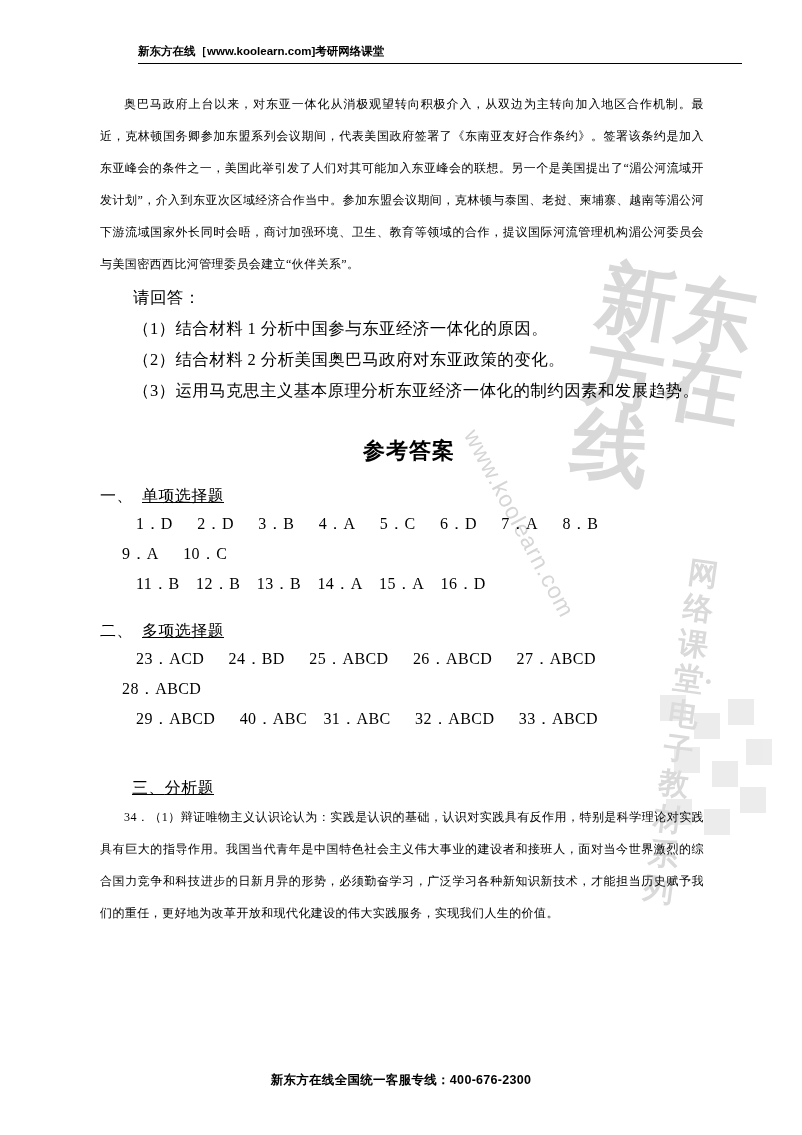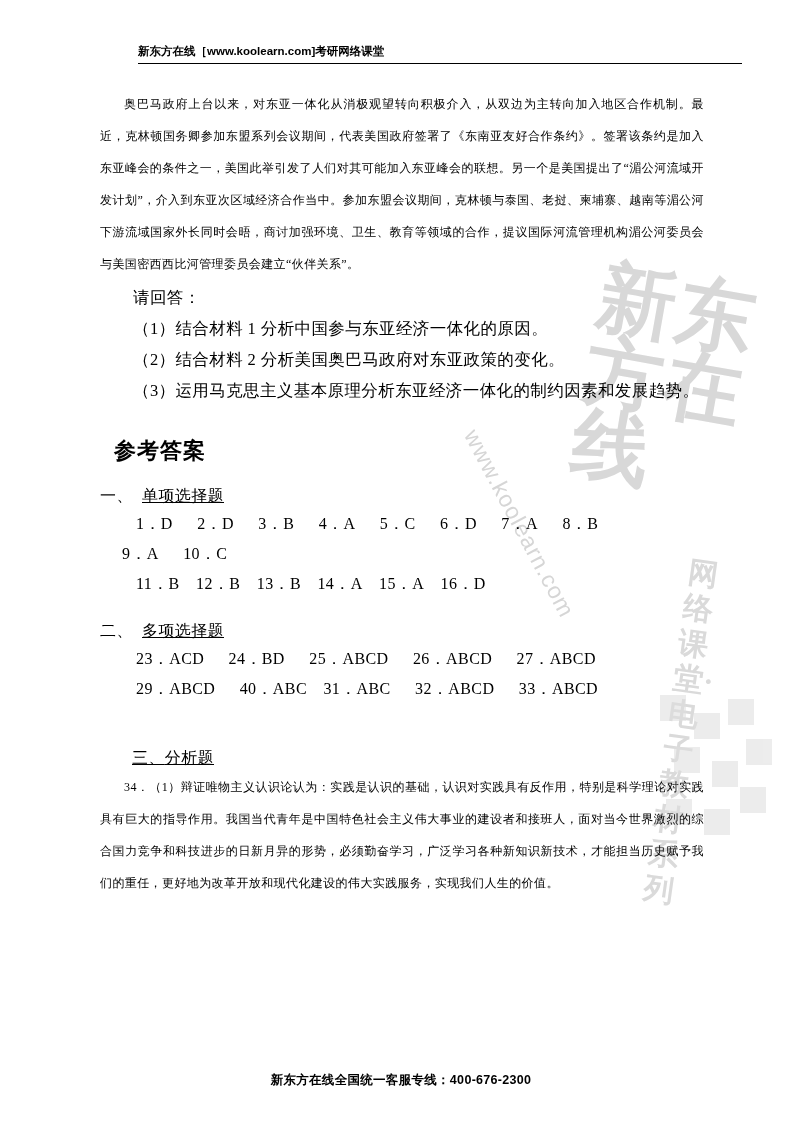--- a/index.html
+++ b/index.html
@@ -118,20 +118,21 @@
     font-size: 16.5px;
     line-height: 31px;
     text-indent: 2em;
     letter-spacing: .4px;
   }
   h2.answer-title {
     font-size: 22px;
     font-weight: bold;
     margin: 30px 0 20px 14px;
     letter-spacing: 1px;
+    text-align: center;
   }
   .sec-head {
     font-size: 16px;
     margin: 12px 0 2px 0;
     letter-spacing: .4px;
     text-decoration: underline;
   }
   .sec-head .num {
     display: inline-block;
     width: 42px;
@@ -241,20 +242,23 @@
 
 
     <p class="ans-line i1">
       <span>23．ACD</span><span class="gap"></span>
       <span>24．BD</span><span class="gap"></span>
       <span>25．ABCD</span><span class="gap"></span>
       <span>26．ABCD</span><span class="gap"></span>
       <span>27．ABCD</span>
     </p>
 
+    <p class="ans-line i2">
+      <span>28．ABCD</span>
+    </p>
 
     <p class="ans-line i1">
       <span>29．ABCD</span><span class="gap"></span>
       <span>40．ABC</span><span class="gap-s"></span>
       <span>31．ABC</span><span class="gap"></span>
       <span>32．ABCD</span><span class="gap"></span>
       <span>33．ABCD</span>
     </p>
 
     <div class="spacer-md"></div>

